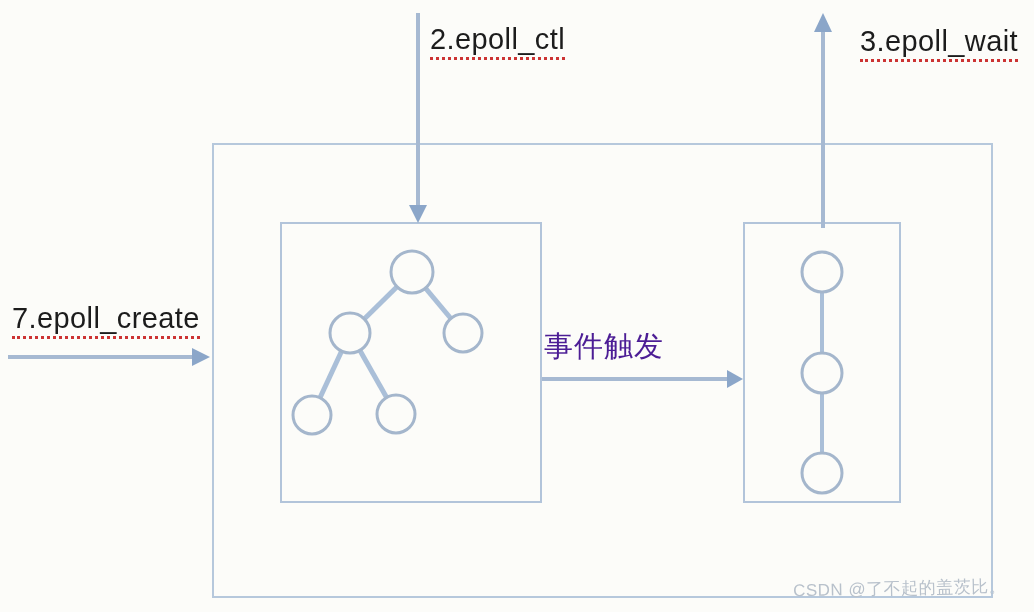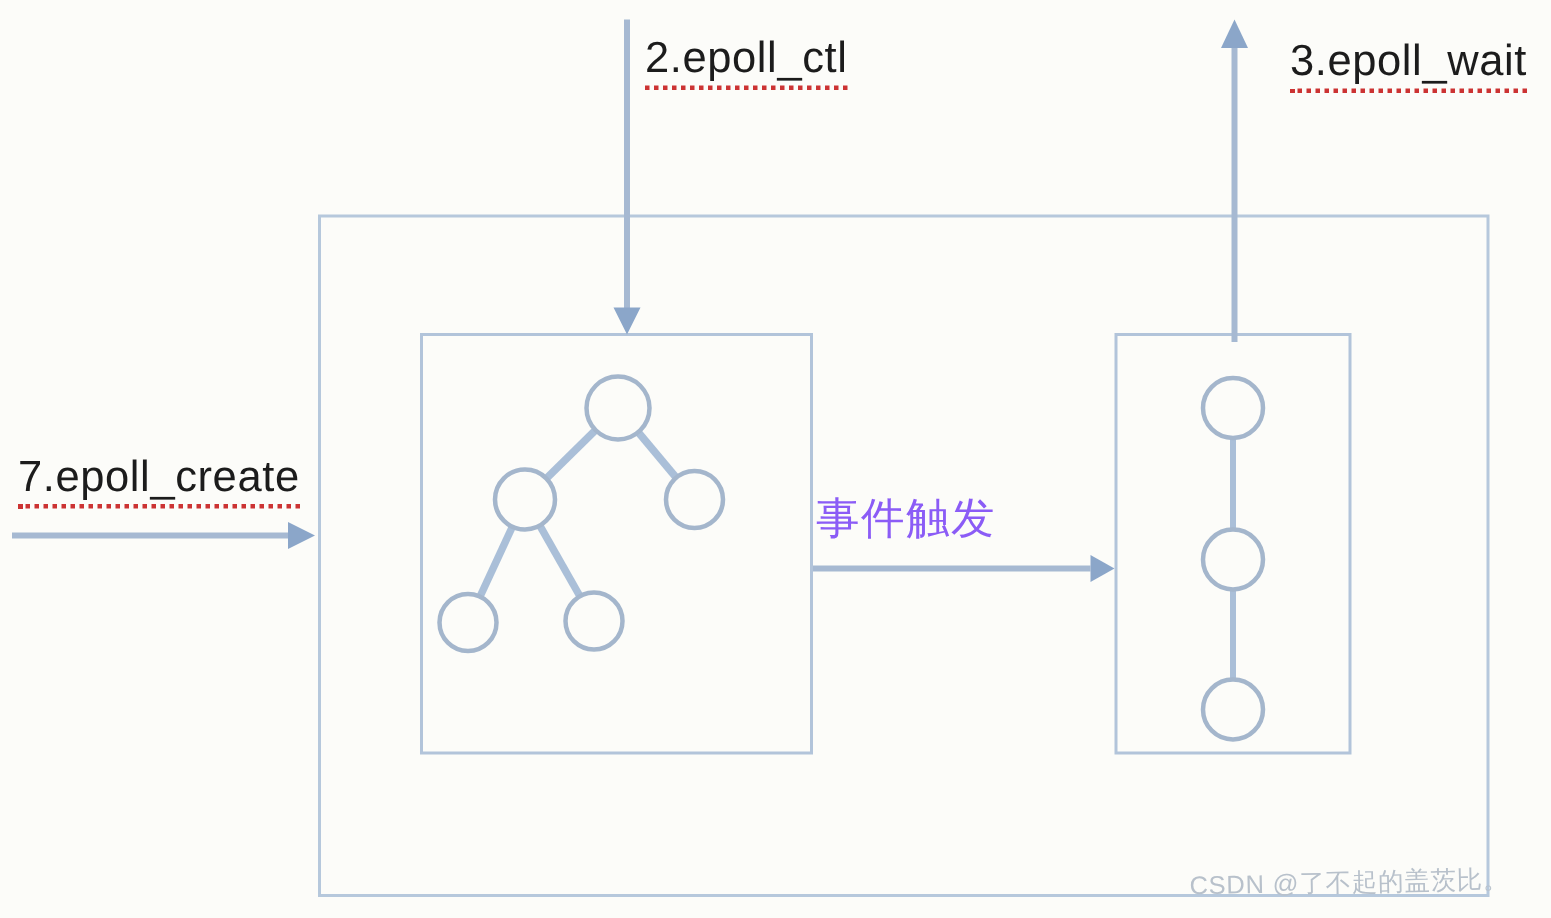--- a/index.html
+++ b/index.html
@@ -44,21 +44,21 @@
   .spellchecked {
     border-bottom: 3px dotted #cc3333;
     padding-bottom: 1px;
   }
   .label-step2 { left: 430px; top: 24px; }
   .label-step3 { left: 840px; top: 26px; margin-left: 20px; }
   .label-step1 { left: 12px;  top: 303px; }
   .label-event {
     left: 544px; top: 331px;
     font-size: 29px;
-    color: #8b5cf6;
+    color: #4c1d95;
     letter-spacing: 1px;
     border-bottom: none;
   }
   .watermark {
     position: absolute;
     left: 793px; top: 577px;
     font-size: 17px;
     color: #b8c1cb;
     letter-spacing: 0.5px;
     white-space: nowrap;

